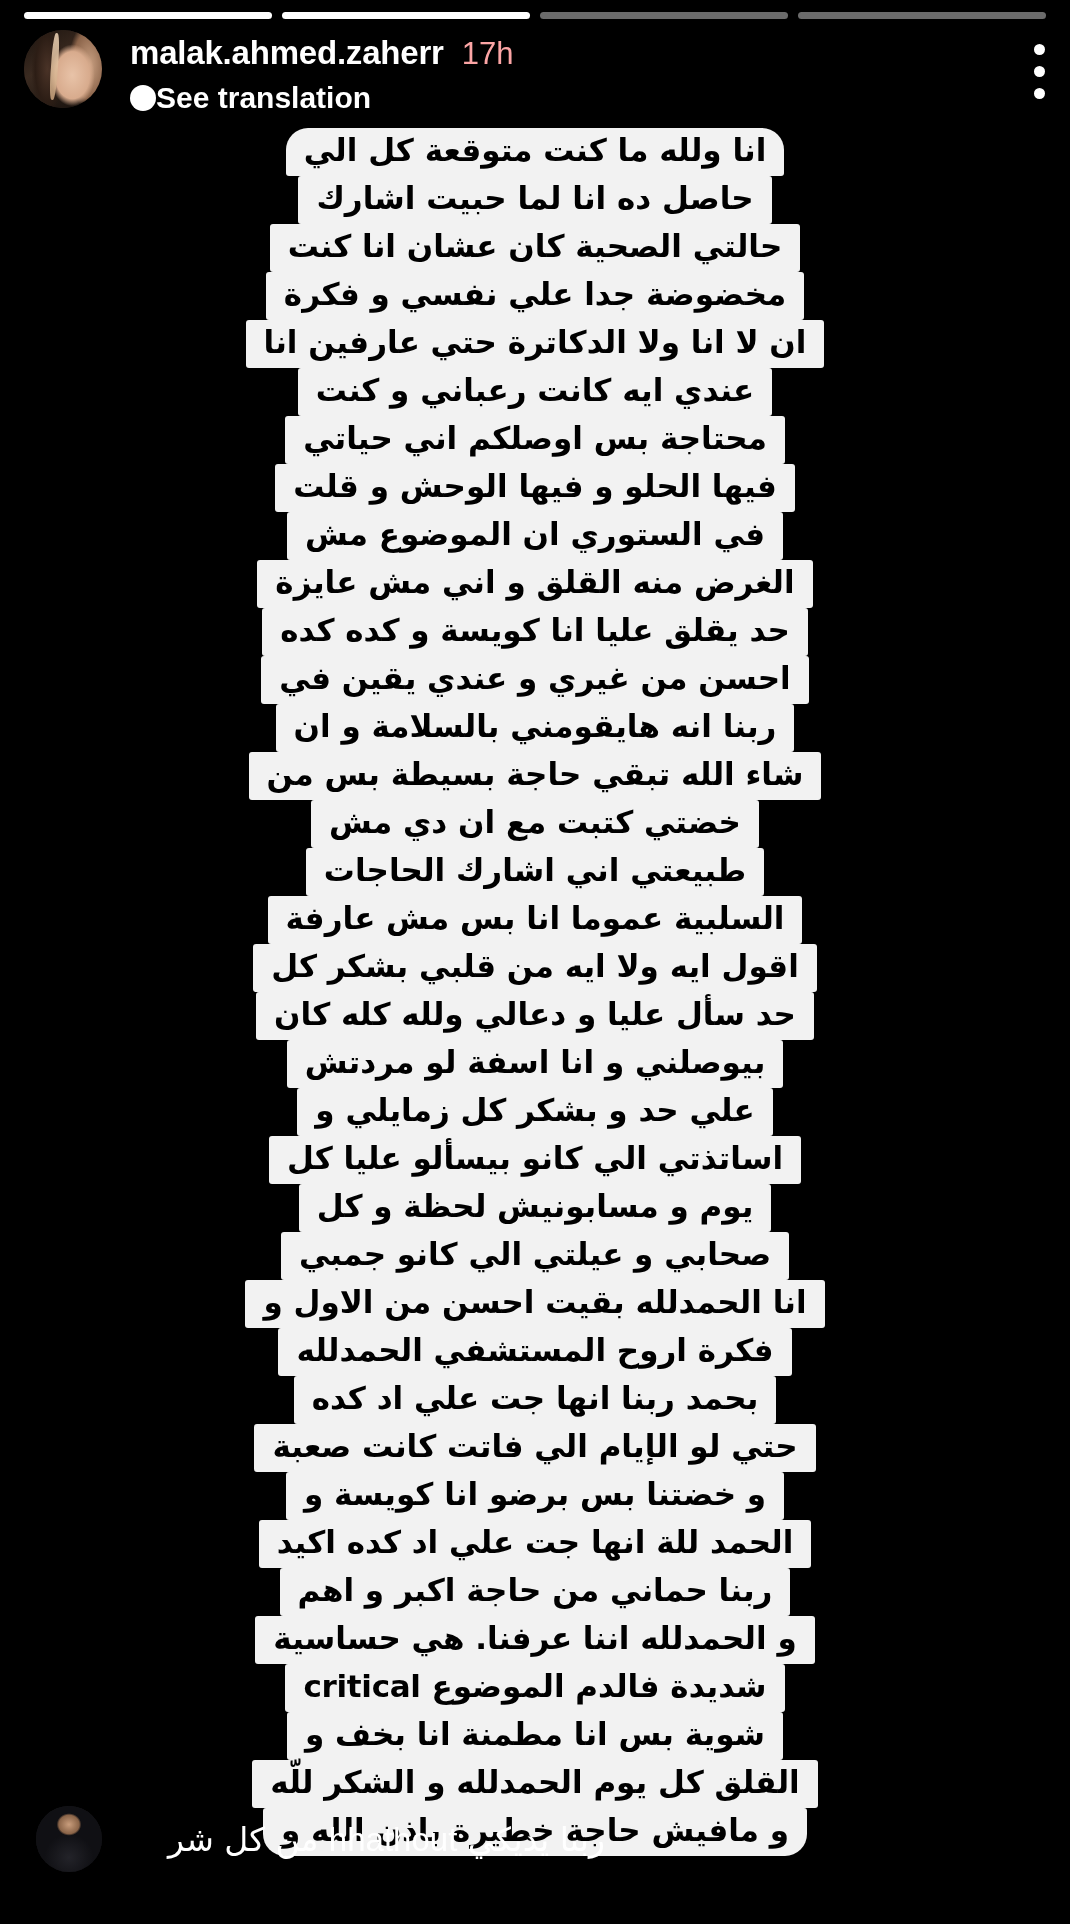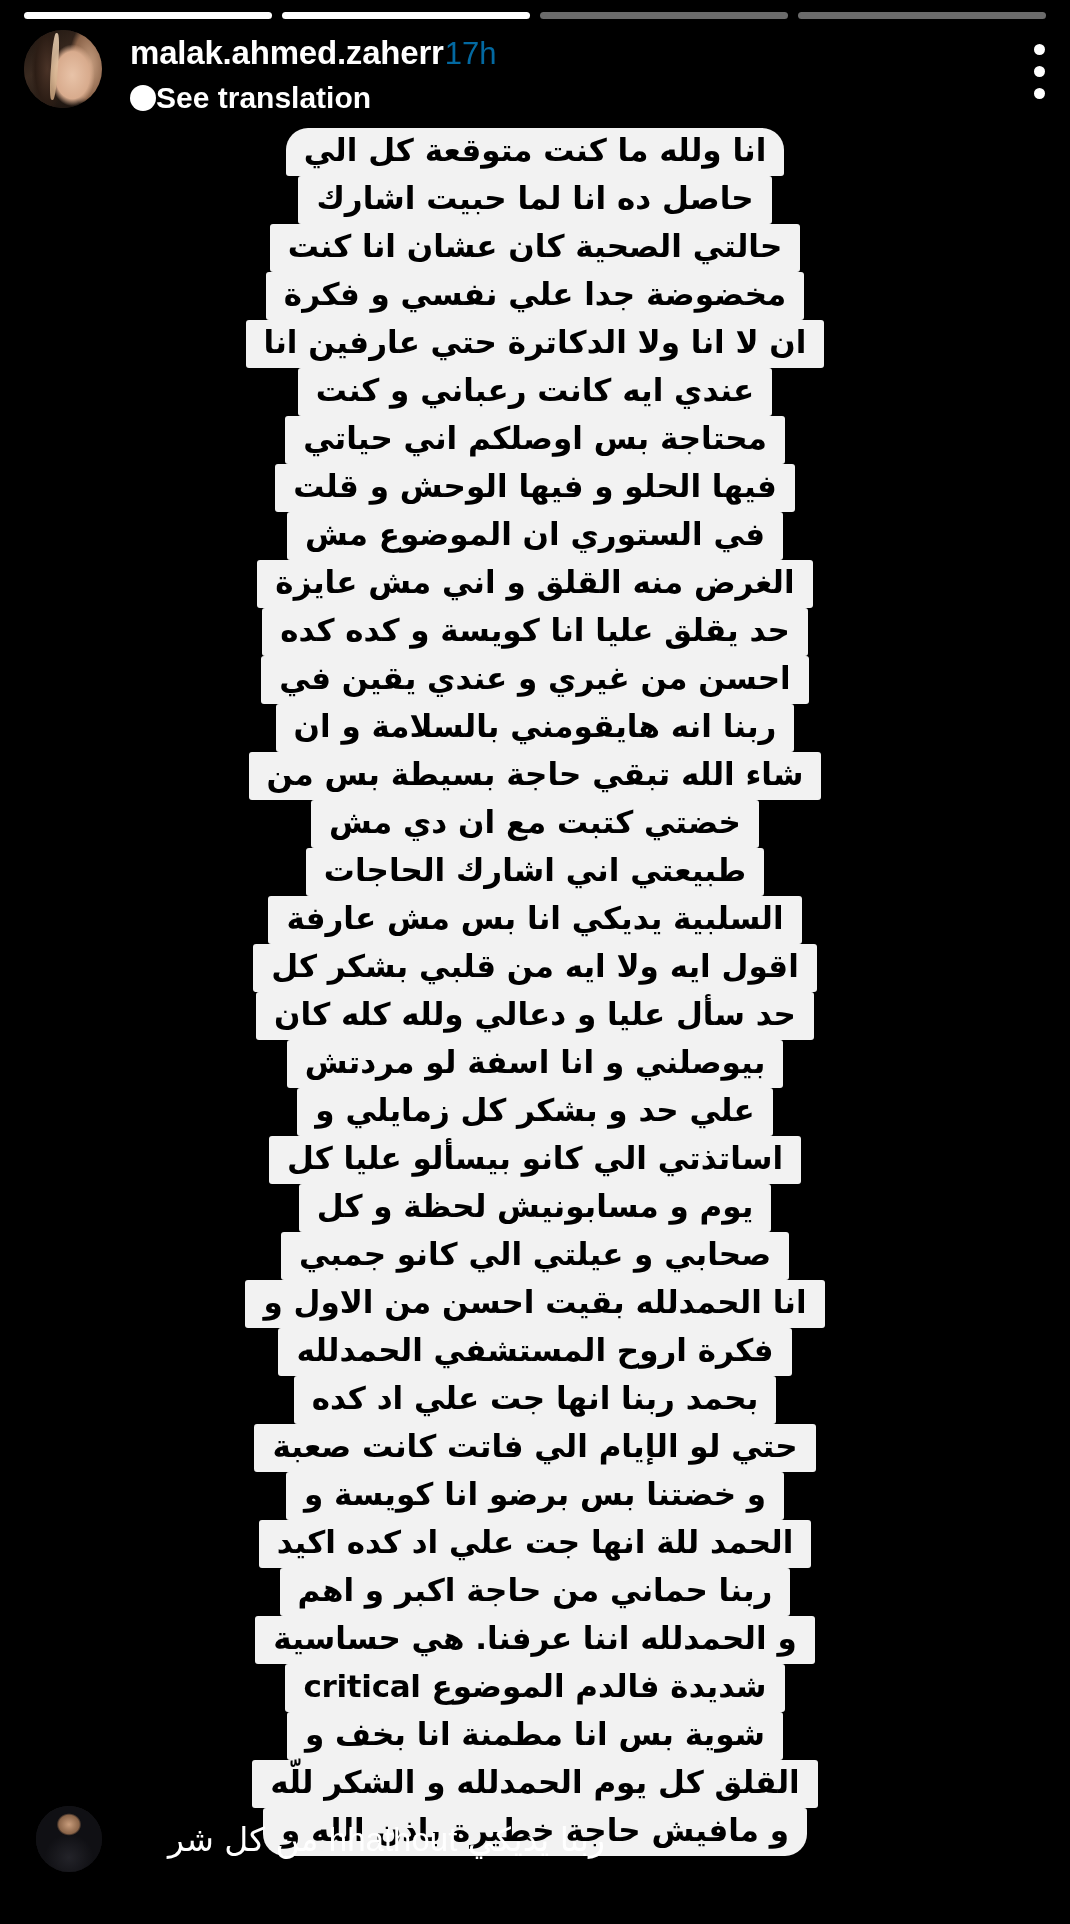--- a/index.html
+++ b/index.html
@@ -65,30 +65,30 @@
     transform:rotate(4deg);
   }
   .hdr-text {
     margin-left:28px;
     display:flex;
     flex-direction:column;
     gap:9px;
     padding-top:4px;
   }
   .hdr-line1 {
-    display:flex; align-items:baseline; gap:1px;text-align:center;
+    display:flex; align-items:baseline; gap:18px;text-align:center;
   }
   .username {
     color:#ffffff;
     font-size:33px;
     font-weight:bold;
     letter-spacing:-0.2px;
   }
   .timestamp {
-    color:#0369a1;
+    color:#fca5a5;
     font-size:31px;
     font-weight:normal;
   }
   .hdr-line2 {
     display:flex; align-items:center; 
   }
   .globe-icon {
     width:26px; height:26px;
     border-radius:50%;
     background:#ffffff;
@@ -237,21 +237,21 @@
       <div class="tline">محتاجة بس اوصلكم اني حياتي</div>
       <div class="tline">فيها الحلو و فيها الوحش و قلت</div>
       <div class="tline">في الستوري ان الموضوع مش</div>
       <div class="tline">الغرض منه القلق و اني مش عايزة</div>
       <div class="tline">حد يقلق عليا انا كويسة و كده كده</div>
       <div class="tline">احسن من غيري و عندي يقين في</div>
       <div class="tline">ربنا انه هايقومني بالسلامة و ان</div>
       <div class="tline">شاء الله تبقي حاجة بسيطة بس من</div>
       <div class="tline">خضتي كتبت مع ان دي مش</div>
       <div class="tline">طبيعتي اني اشارك الحاجات</div>
-      <div class="tline">السلبية يديكي انا بس مش عارفة</div>
+      <div class="tline">السلبية عموما انا بس مش عارفة</div>
       <div class="tline">اقول ايه ولا ايه من قلبي بشكر كل</div>
       <div class="tline">حد سأل عليا و دعالي ولله كله كان</div>
       <div class="tline">بيوصلني و انا اسفة لو مردتش</div>
       <div class="tline">علي حد و بشكر كل زمايلي و</div>
       <div class="tline">اساتذتي الي كانو بيسألو عليا كل</div>
       <div class="tline">يوم و مسابونيش لحظة و كل</div>
       <div class="tline">صحابي و عيلتي الي كانو جمبي</div>
       <div class="tline">انا الحمدلله بقيت احسن من الاول و</div>
       <div class="tline">فكرة اروح المستشفي الحمدلله</div>
       <div class="tline">بحمد ربنا انها جت علي اد كده</div>

